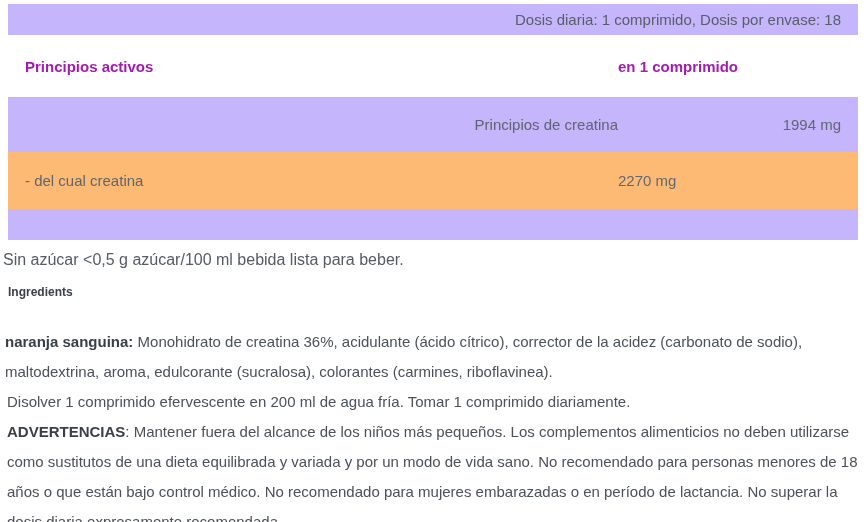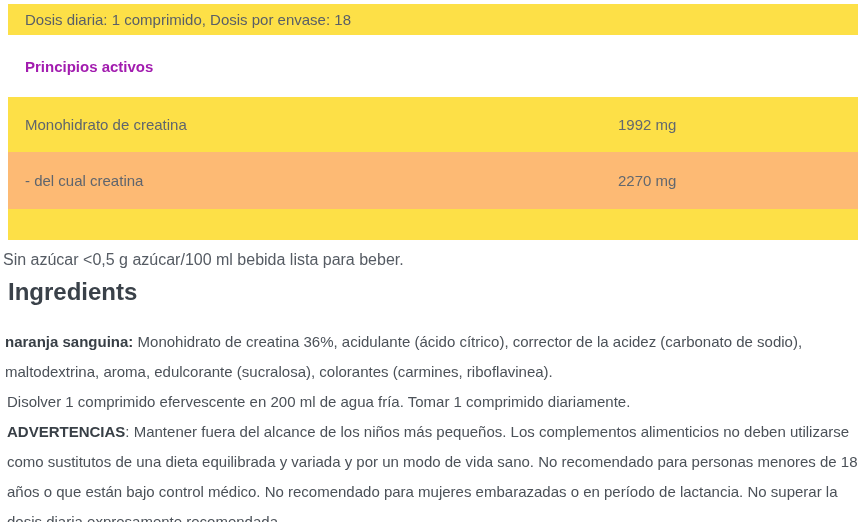--- a/index.html
+++ b/index.html
@@ -21,21 +21,21 @@
     margin: 4px 9px 0 8px; 
   }
   .trow {
     display: grid;
     grid-template-columns: 593px 1fr;
     align-items: center;
     padding: 0 17px;
     font-size: 15px;
     color: #5f656d;
   }
-  .trow.gray { background: #fde047; }
+  .trow.gray { background: #c4b5fd; text-align: right; }
   .trow.caption {
     display: block;
     height: 31px;
     line-height: 31px;
     color: #595f67;
   }
   .trow.head {
     height: 62px;
     background: #ffffff;
     font-weight: bold;
@@ -49,21 +49,21 @@
   
   .textblock { color: #4b5158; }
   .sugar-note {
     margin: 8px 6px 0 3px;
     font-size: 16px;
     line-height: 24px;
     color: #555b63;
   }
   .ingredients-heading {
     margin: 9px 0 0 8px;
-    font-size: 24px;
+    font-size: 12px;
     line-height: 22px;
     font-weight: bold;
     color: #3a4149;
   }
   .para {
     font-size: 15px;
     line-height: 30px;
     color: #4b5158;
   }
   .para strong { color: #383f46; }
@@ -77,25 +77,26 @@
 <div class="page">
 
   <section class="facts-table">
 
     <div class="trow gray caption">
       <span>Dosis diaria: 1 comprimido, Dosis por envase: 18</span>
     </div>
 
     <div class="trow head">
       <span>Principios activos</span>
+      <span>en 1 comprimido</span>
     </div>
 
     <div class="trow gray r1">
-      <span>Monohidrato de creatina</span>
-      <span class="cell-val">1992 mg</span>
+      <span>Principios de creatina</span>
+      <span class="cell-val">1994 mg</span>
     </div>
 
     <div class="trow r2">
       <span>- del cual creatina</span>
       <span class="cell-val">2270 mg</span>
     </div>
 
     <div class="trow gray spacer"></div>
 
   </section>

